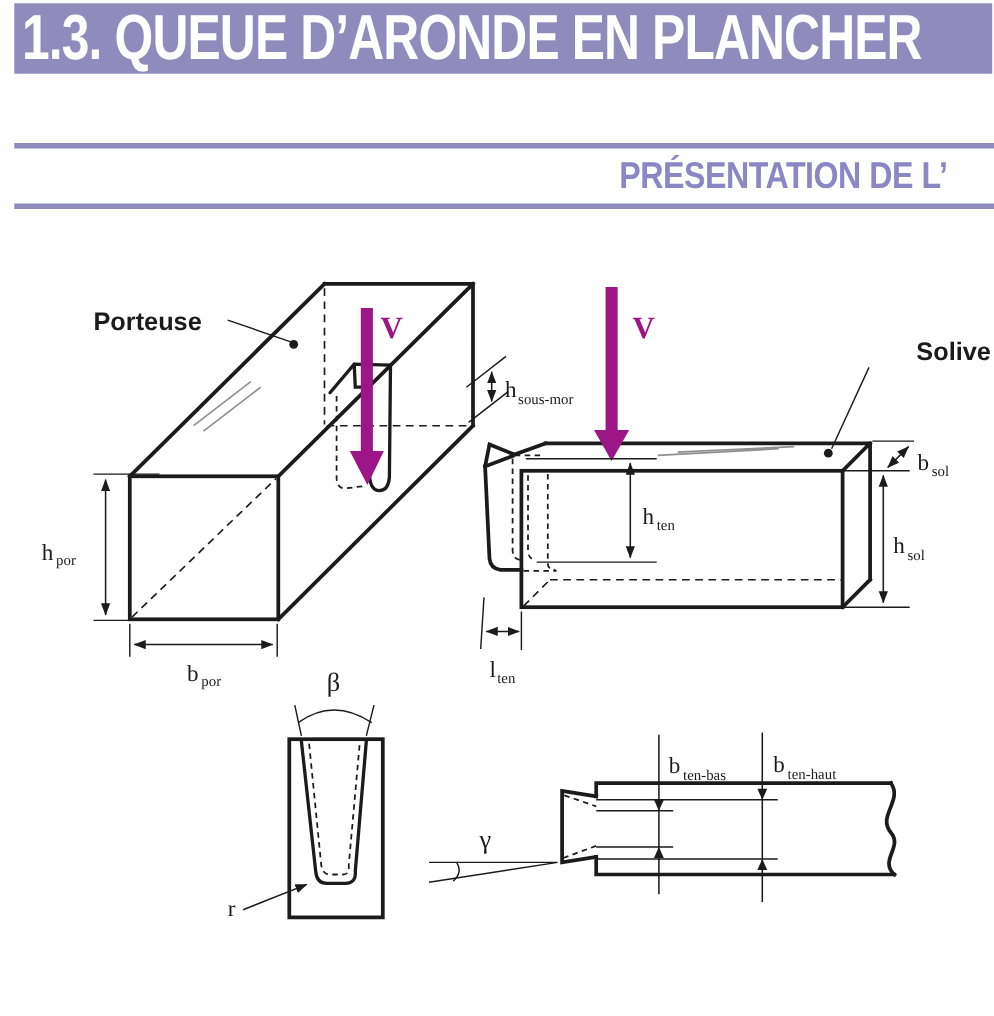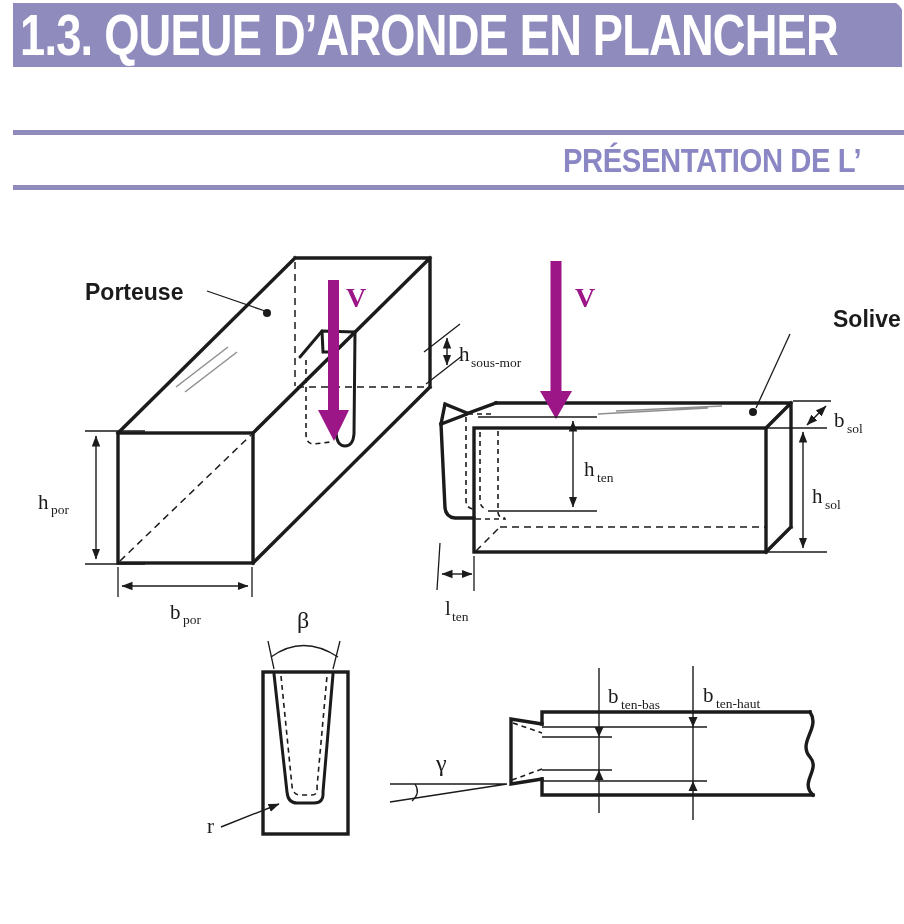--- a/index.html
+++ b/index.html
@@ -1,17 +1,17 @@
 <!DOCTYPE html>
 <html><head>
 <meta charset="utf-8">
 <style>
   html,body{margin:0;padding:0;background:#ffffff;}
   #page{position:relative;width:904px;height:924px;background:#ffffff;overflow:hidden;
-        font-family:"Liberation Sans",sans-serif;border-radius:18px;}
+        font-family:"Liberation Sans",sans-serif;}
   
   #title-bar{position:absolute;left:13px;top:3px;right:2px;height:64px;background:#8f8cbd;}
   #title-bar .t{position:absolute;left:7px;top:0;line-height:64px;font-size:58px;font-weight:bold;
         color:#ffffff;white-space:nowrap;transform:scaleX(0.78);transform-origin:left center;
         letter-spacing:-1px;}
   
   .rule{position:absolute;left:13px;right:0;height:5px;background:#8f8cbd;}
   #rule-top{top:130px;}
   #rule-bottom{top:185px;}
   #banner-text{position:absolute;left:563px;top:141px;font-size:34px;font-weight:bold;color:#8a87c4;

